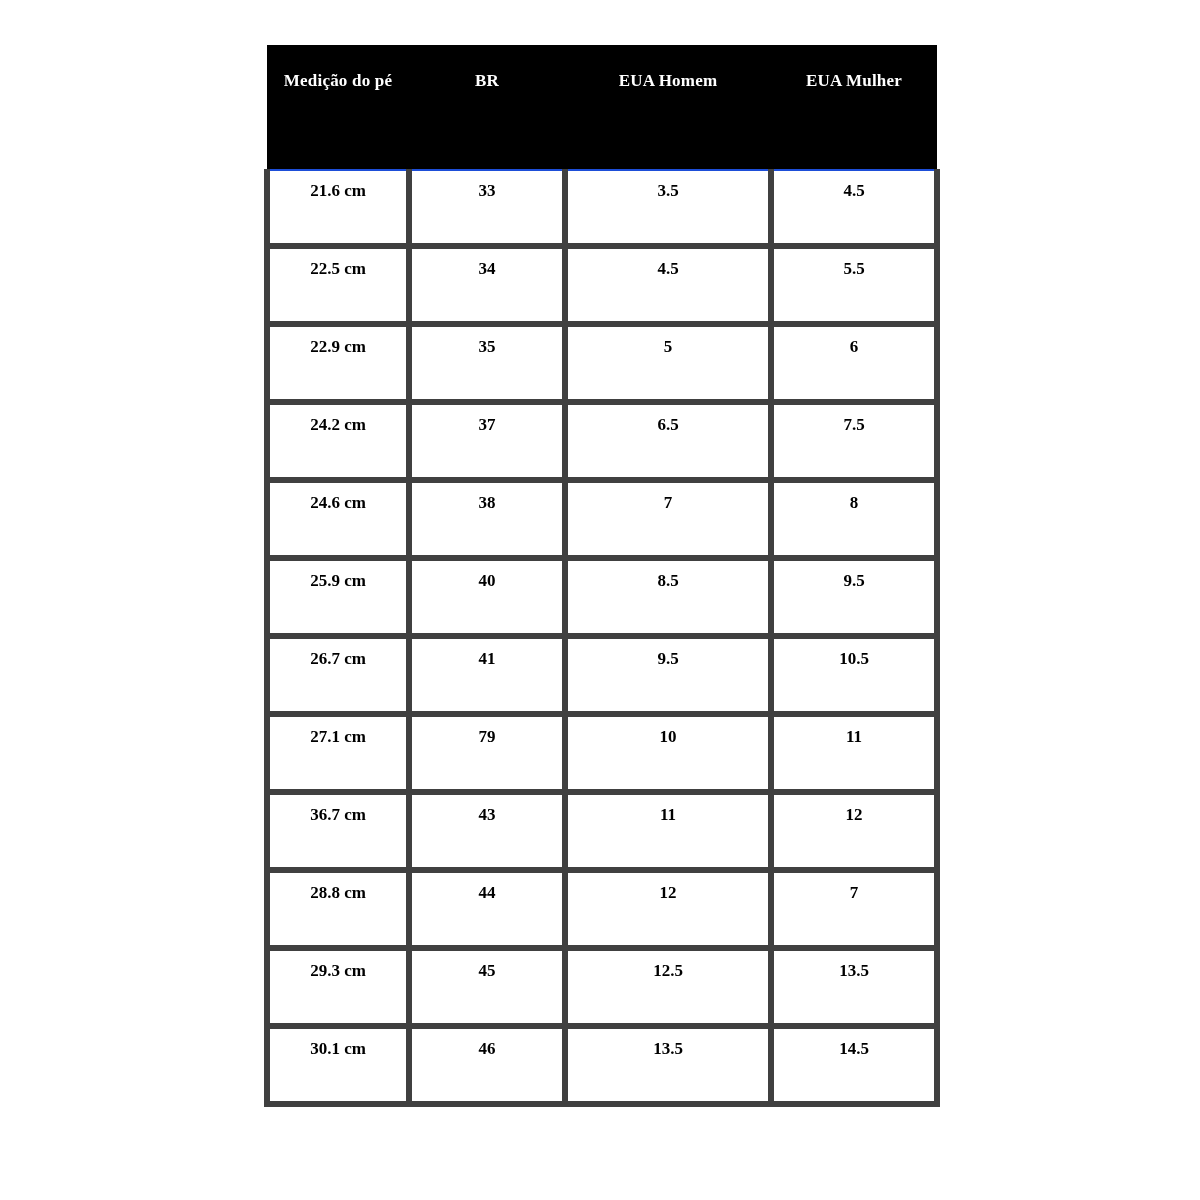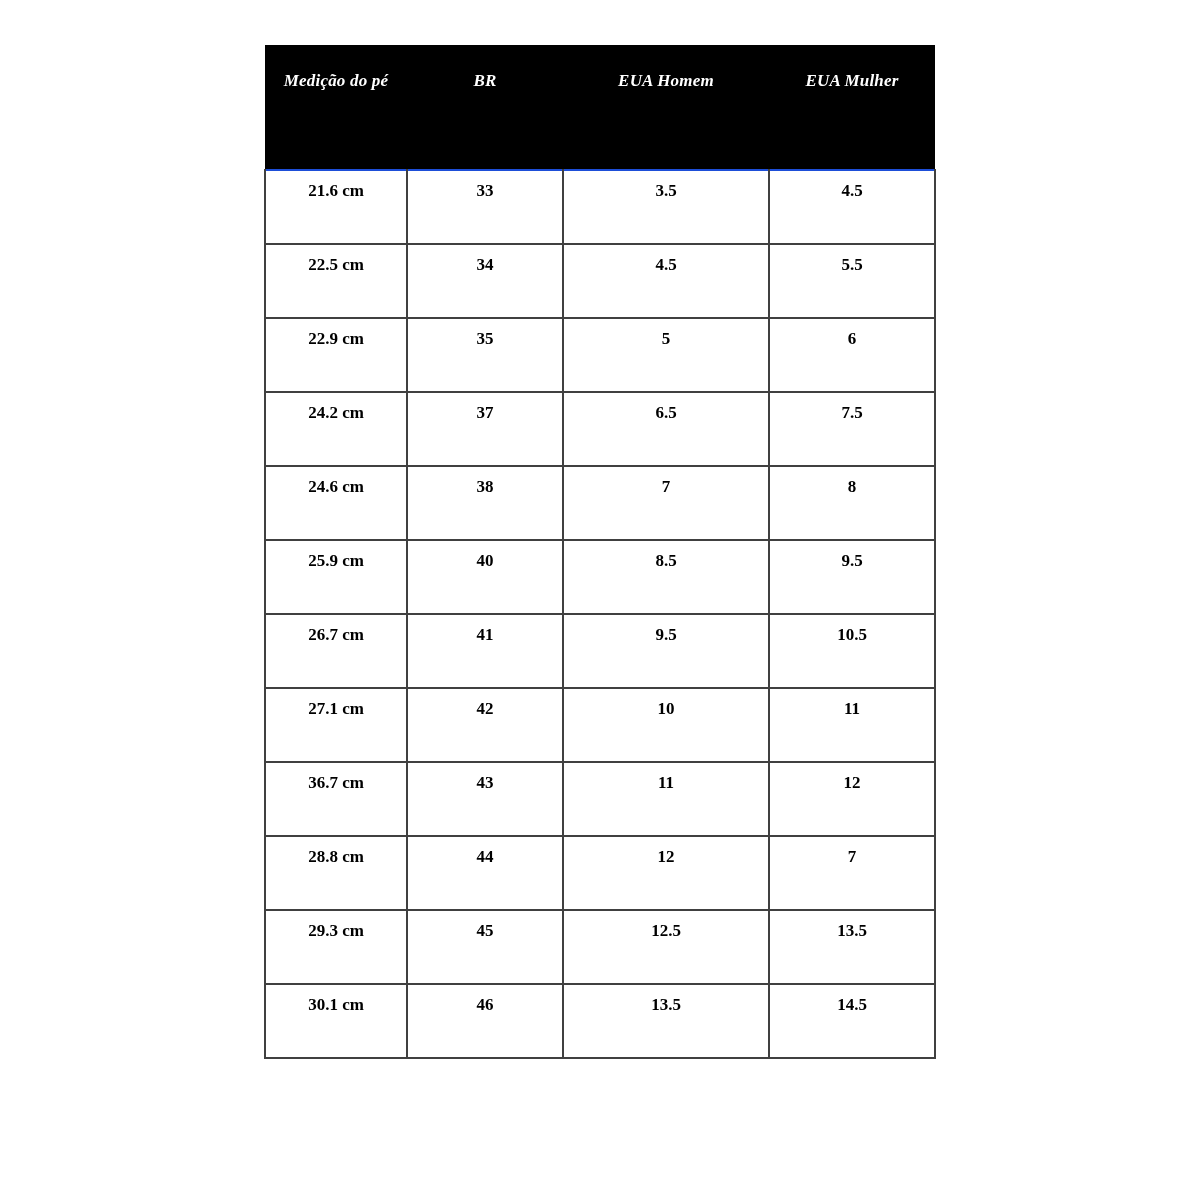--- a/index.html
+++ b/index.html
@@ -37,21 +37,20 @@
   }
 
   table.size-table col.c1 { width: 142px; }
   table.size-table col.c2 { width: 156px; }
   table.size-table col.c3 { width: 206px; }
   table.size-table col.c4 { width: 166px; }
 
   
   thead tr.head-row {
     background: #bef264;
-    font-style: italic;
   }
 
   thead th {
     background: #000000;
     color: #ffffff;
     border: none;
     height: 110px;
     padding: 14px 4px 0 4px;
     vertical-align: top;
     text-align: center;
@@ -70,21 +69,21 @@
   
   thead th.first .hdr-text {
     display: block;
     max-width: 110px;
     margin: 0 auto;
     word-wrap: break-word;
   }
 
   
   tbody td {
-    border: 2px solid #404040;
+    border: 6px solid #404040;
     height: 62px;
     padding: 10px 4px 0 4px;
     vertical-align: top;
     text-align: center;
     color: #000000;
     font-family: "Liberation Serif", "DejaVu Serif", serif;
     font-weight: bold;
     font-size: 17px;
     line-height: 1.2;
     background: #ffffff;
@@ -166,21 +165,21 @@
             <td class="col-women">9.5</td>
           </tr>
           <tr>
             <td class="col-foot">26.7 cm</td>
             <td class="col-br">41</td>
             <td class="col-men">9.5</td>
             <td class="col-women">10.5</td>
           </tr>
           <tr>
             <td class="col-foot">27.1 cm</td>
-            <td class="col-br">42</td>
+            <td class="col-br">79</td>
             <td class="col-men">10</td>
             <td class="col-women">11</td>
           </tr>
           <tr>
             <td class="col-foot">36.7 cm</td>
             <td class="col-br">43</td>
             <td class="col-men">11</td>
             <td class="col-women">12</td>
           </tr>
           <tr>

